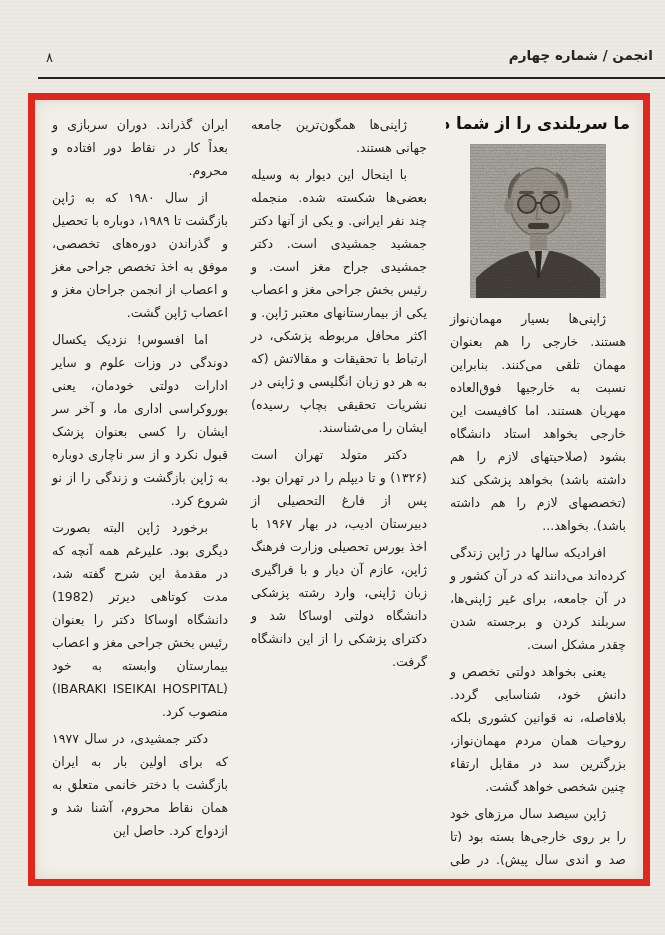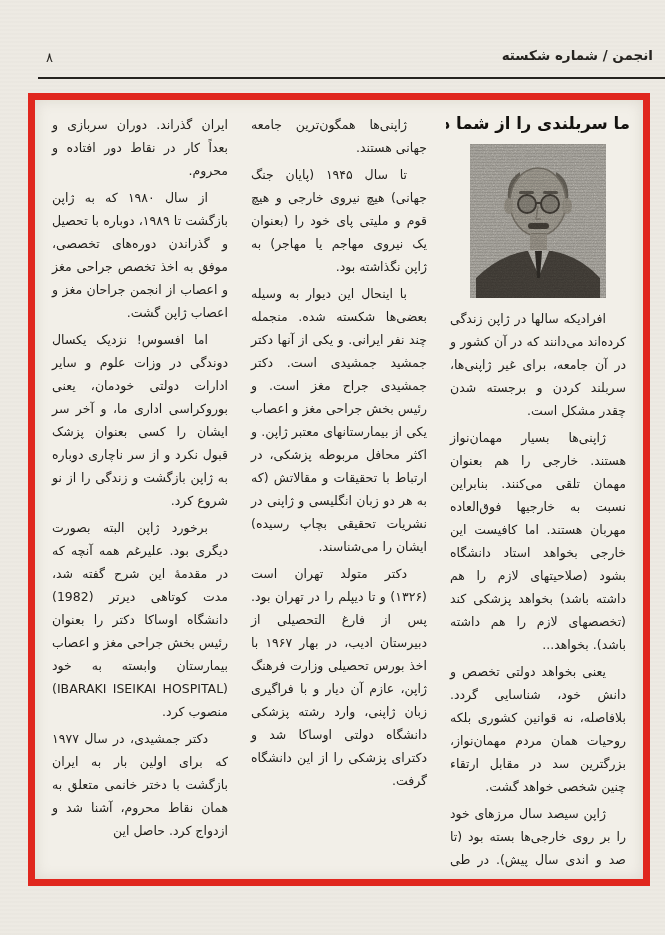--- a/index.html
+++ b/index.html
@@ -76,21 +76,21 @@
     filter: contrast(0.95) brightness(1.02);
   }
   .photo svg { display: block; width: 100%; height: 100%; }
 </style>
 </head>
 <body>
 
 <div class="scan-page">
 
   <span class="page-number">۸</span>
-  <span class="journal-title">انجمن / شماره شکسته</span>
+  <span class="journal-title">انجمن / شماره چهارم</span>
   <div class="header-rule"></div>
 
   <div class="frame">
     <div class="cols">
 
       <div class="col">
         <h1 class="article-title">ما سربلندی را از شما داریم</h1>
 
         <div class="photo">
           <svg viewBox="0 0 136 154" aria-hidden="true">
@@ -132,29 +132,28 @@
 
             <polygon points="58,107 79,107 69,132" fill="#e9e6dd"></polygon>
 
             <polygon points="65,107 72,107 70,134 67,134" fill="#36312a"></polygon>
 
             <rect width="136" height="154" fill="url(#scanlines)"></rect>
             <rect width="136" height="154" filter="url(#grain)" opacity="0.28"></rect>
           </svg>
         </div>
 
+        <p>ژاپنی‌ها بسیار مهمان‌نواز هستند. خارجی را هم بعنوان مهمان تلقی می‌کنند. بنابراین نسبت به خارجیها فوق‌العاده مهربان هستند. اما کافیست این خارجی بخواهد استاد دانشگاه بشود (صلاحیتهای لازم را هم داشته باشد) بخواهد پزشکی کند (تخصصهای لازم را هم داشته باشد). بخواهد...</p>
         <p>افرادیکه سالها در ژاپن زندگی کرده‌اند می‌دانند که در آن کشور و در آن جامعه، برای غیر ژاپنی‌ها، سربلند کردن و برجسته شدن چقدر مشکل است.</p>
-        <p>ژاپنی‌ها بسیار مهمان‌نواز هستند. خارجی را هم بعنوان مهمان تلقی می‌کنند. بنابراین نسبت به خارجیها فوق‌العاده مهربان هستند. اما کافیست این خارجی بخواهد استاد دانشگاه بشود (صلاحیتهای لازم را هم داشته باشد) بخواهد پزشکی کند (تخصصهای لازم را هم داشته باشد). بخواهد...</p>
         <p>یعنی بخواهد دولتی تخصص و دانش خود، شناسایی گردد. بلافاصله، نه قوانین کشوری بلکه روحیات همان مردم مهمان‌نواز، بزرگترین سد در مقابل ارتقاء چنین شخصی خواهد گشت.</p>
         <p>ژاپن سیصد سال مرزهای خود را بر روی خارجی‌ها بسته بود (تا صد و اندی سال پیش). در طی صدها و هزارها سال، ژاپنی‌ها چنان از رفت و آمد اقوام و ملل مختلف بدور بودند (درست بعکس ما، که در قلب چنین جریانی قرار داشتیم) و چنان در خود و با خود بودند که امروزه هنوز، آن دو نفری که با هزار کیلومتر فاصله از همدیگر بدنیا آمده‌اند با زبان</p>
       </div>
 
       <div class="col">
         <p>ژاپنی‌ها همگون‌ترین جامعه جهانی هستند.</p>
-        <p>تا سال ۱۹۴۵ (پایان جنگ جهانی) هیچ نیروی خارجی و هیچ قوم و ملیتی پای خود را (بعنوان یک نیروی مهاجم یا مهاجر) به ژاپن نگذاشته بود.</p>
         <p>با اینحال این دیوار به وسیله بعضی‌ها شکسته شده. منجمله چند نفر ایرانی. و یکی از آنها دکتر جمشید جمشیدی است. دکتر جمشیدی جراح مغز است. و رئیس بخش جراحی مغز و اعصاب یکی از بیمارستانهای معتبر ژاپن. و اکثر محافل مربوطه پزشکی، در ارتباط با تحقیقات و مقالاتش (که به هر دو زبان انگلیسی و ژاپنی در نشریات تحقیقی بچاپ رسیده) ایشان را می‌شناسند.</p>
         <p>دکتر متولد تهران است (۱۳۲۶) و تا دیپلم را در تهران بود. پس از فارغ التحصیلی از دبیرستان ادیب، در بهار ۱۹۶۷ با اخذ بورس تحصیلی وزارت فرهنگ ژاپن، عازم آن دیار و با فراگیری زبان ژاپنی، وارد رشته پزشکی دانشگاه دولتی اوساکا شد و دکترای پزشکی را از این دانشگاه گرفت.</p>
 
       </div>
 
       <div class="col">
         <p class="no-indent">ایران گذراند. دوران سربازی و بعداً کار در نقاط دور افتاده و محروم.</p>
         <p>از سال ۱۹۸۰ که به ژاپن بازگشت تا ۱۹۸۹، دوباره با تحصیل و گذراندن دوره‌های تخصصی، موفق به اخذ تخصص جراحی مغز و اعصاب از انجمن جراحان مغز و اعصاب ژاپن گشت.</p>
         <p>اما افسوس! نزدیک یکسال دوندگی در وزات علوم و سایر ادارات دولتی خودمان، یعنی بوروکراسی اداری ما، و آخر سر ایشان را کسی بعنوان پزشک قبول نکرد و از سر ناچاری دوباره به ژاپن بازگشت و زندگی را از نو شروع کرد.</p>
         <p>برخورد ژاپن البته بصورت دیگری بود. علیرغم همه آنچه که در مقدمهٔ این شرح گفته شد، مدت کوتاهی دیرتر (1982) دانشگاه اوساکا دکتر را بعنوان رئیس بخش جراحی مغز و اعصاب بیمارستان وابسته به خود (IBARAKI ISEIKAI HOSPITAL) منصوب کرد.</p>

